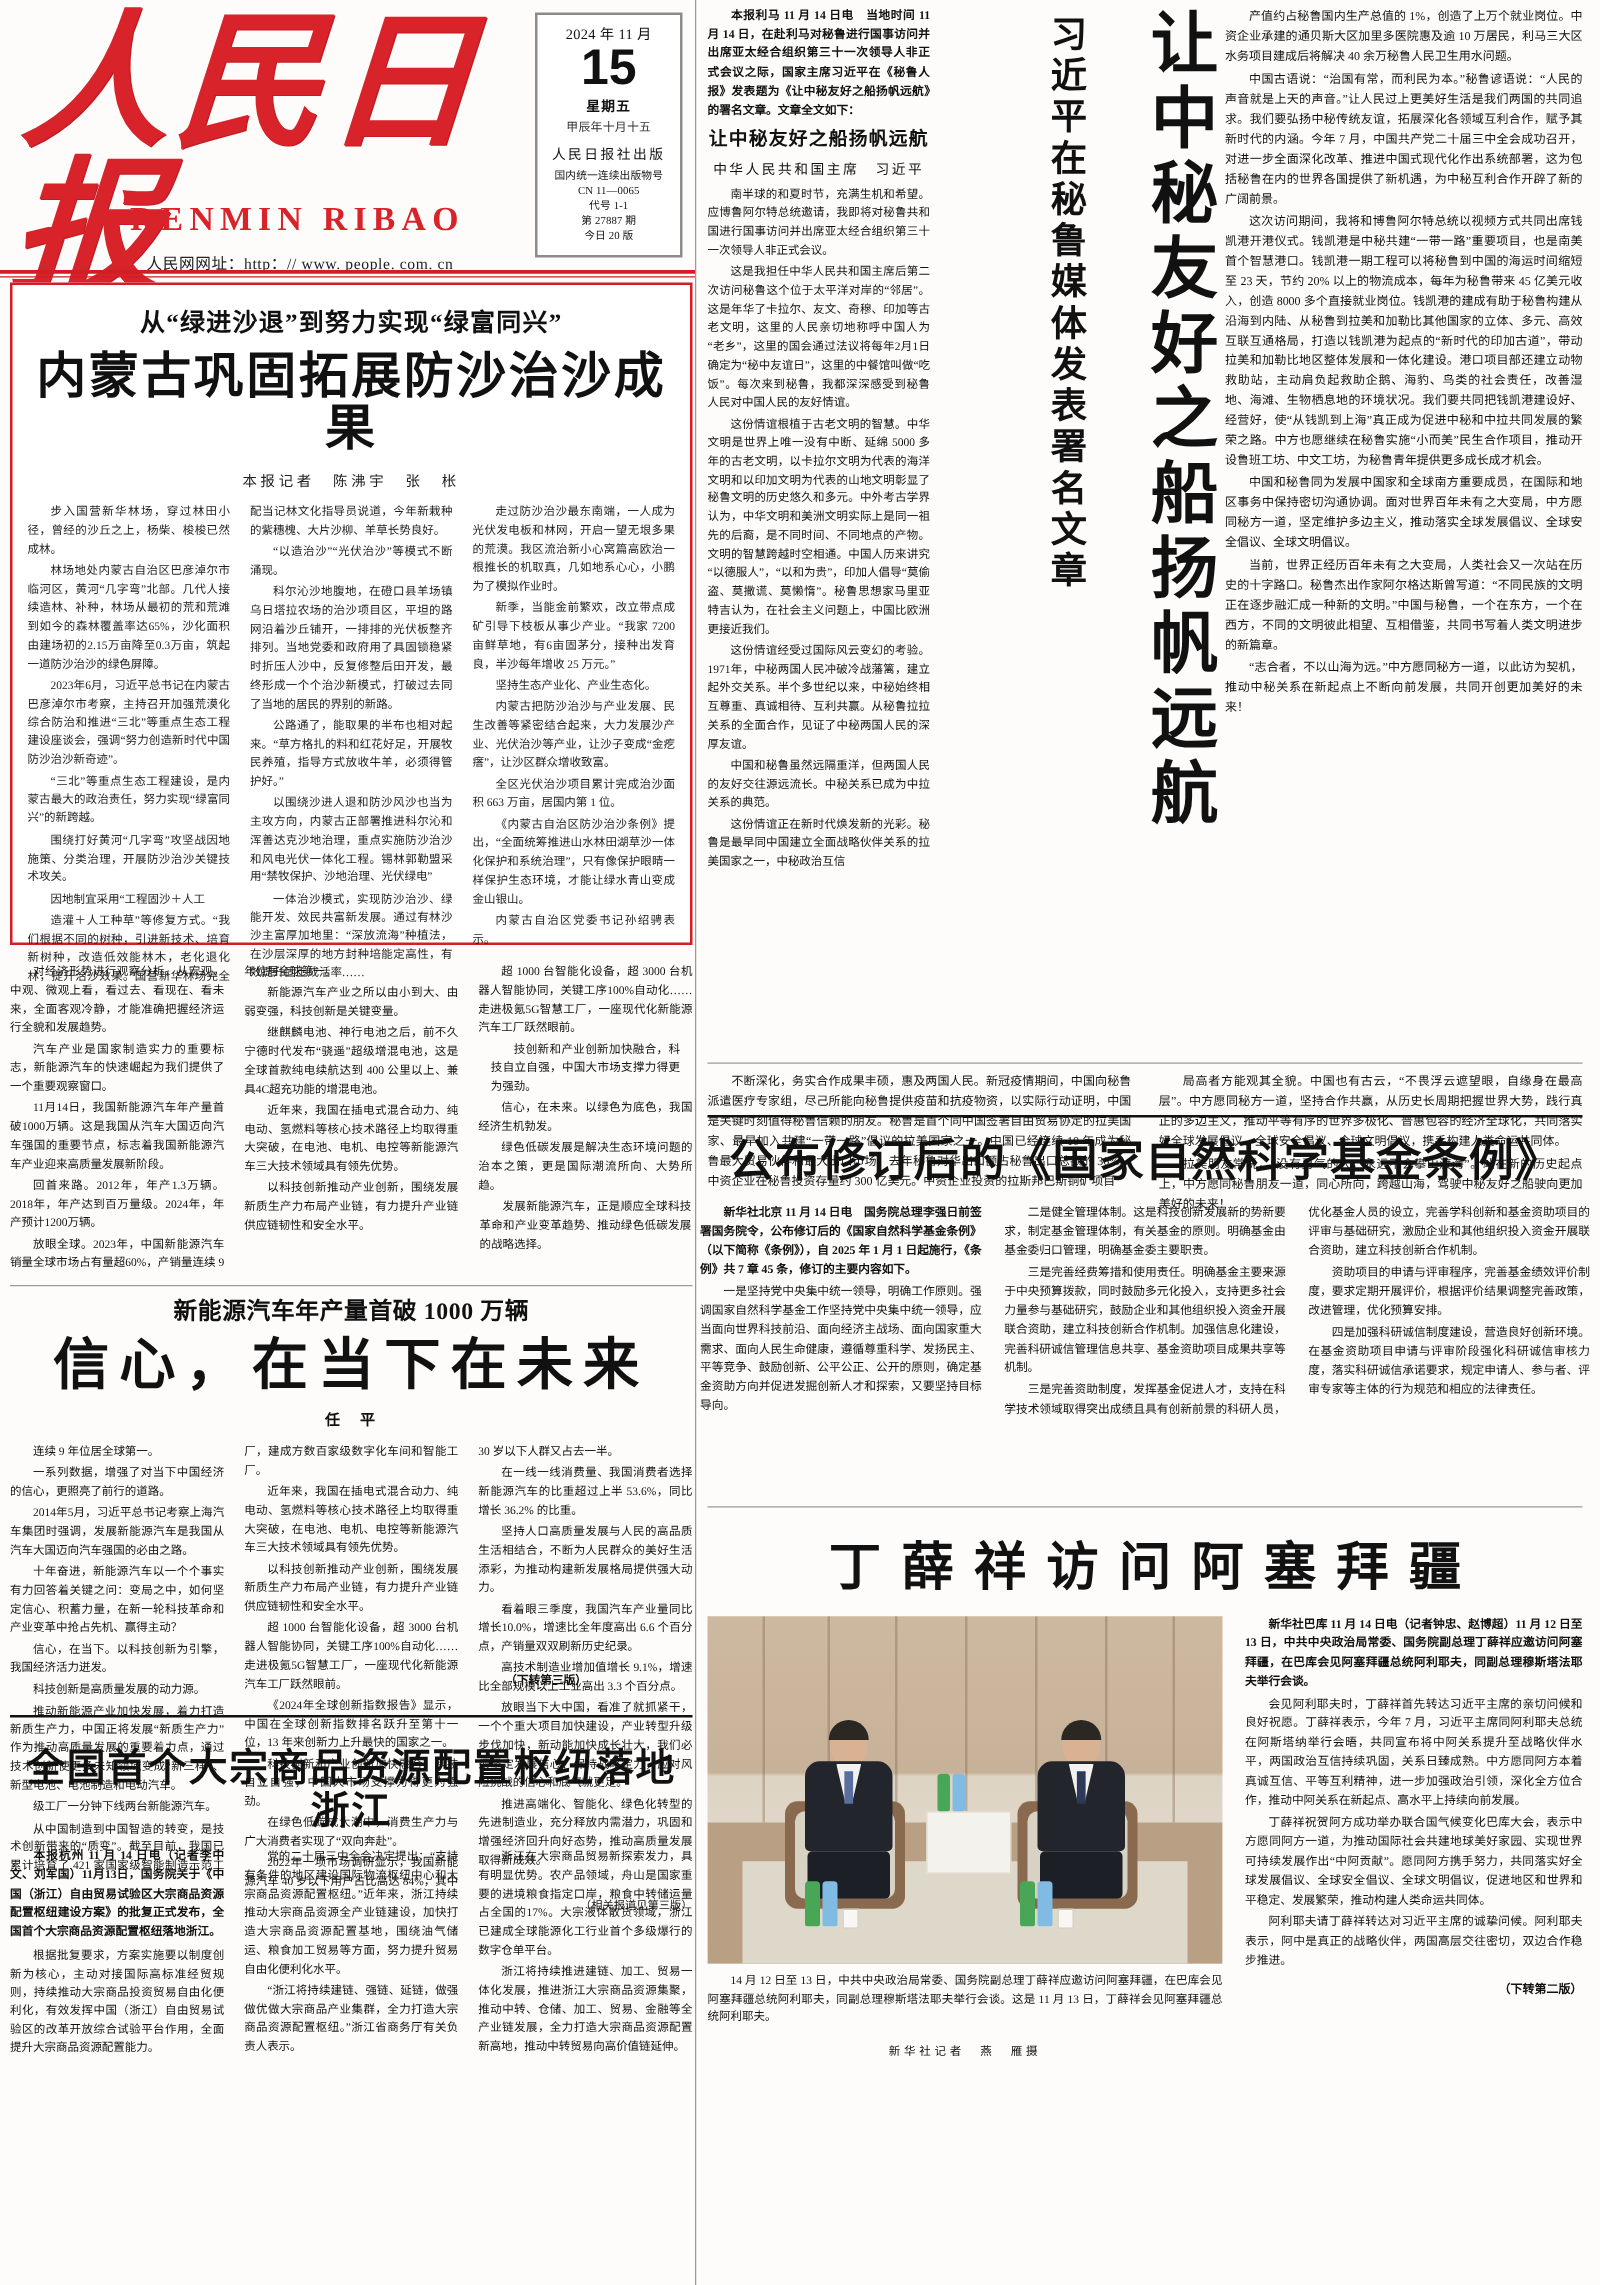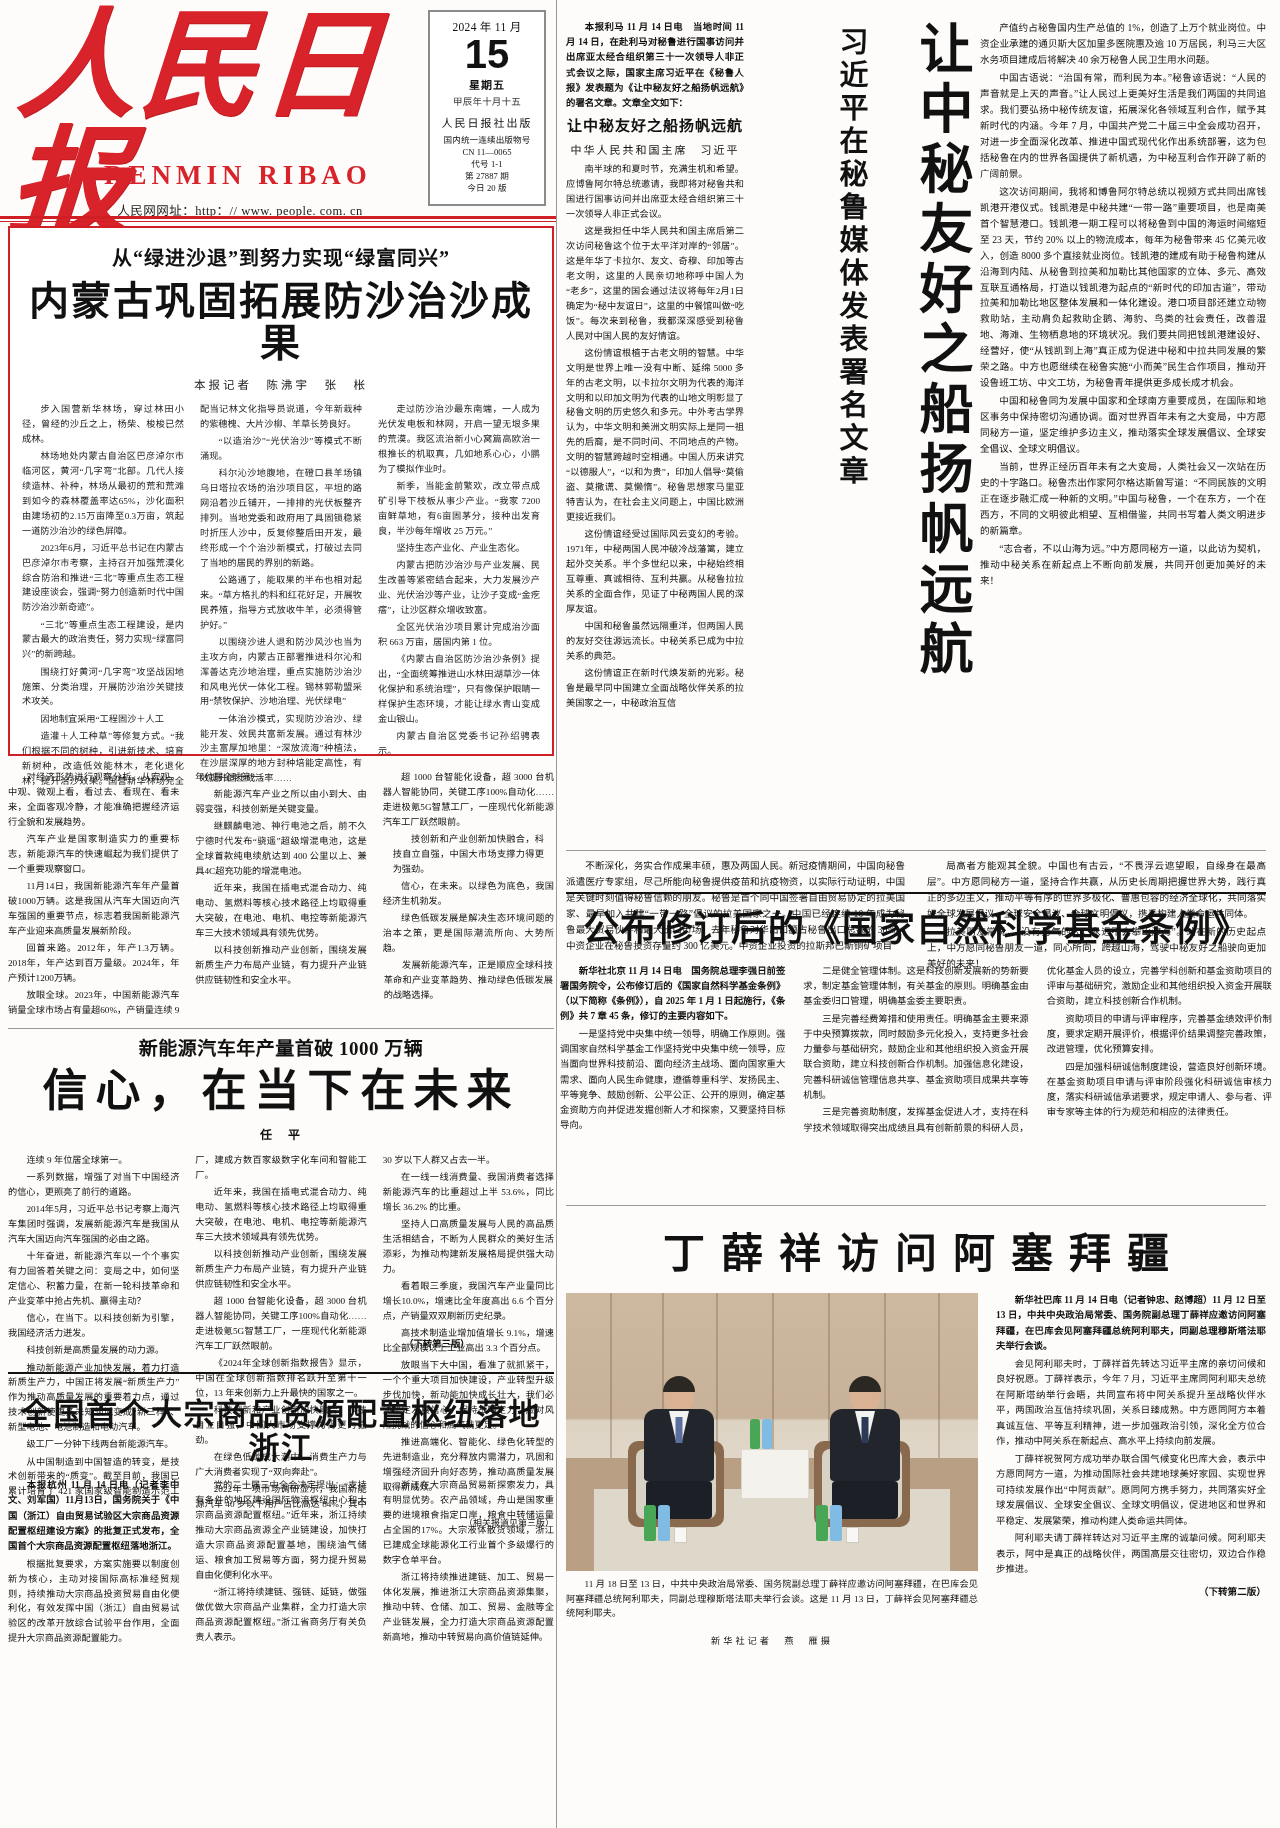--- a/index.html
+++ b/index.html
@@ -105,21 +105,21 @@
     text-align:center;font-size:31px;font-weight:bold;letter-spacing:1.5px;line-height:1.1;
     font-family:"Liberation Sans","DejaVu Sans",sans-serif;margin-top:8px;
   }
   .zj-body{
     margin-top:12px;column-count:3;column-gap:16px;
     font-size:9.2px;line-height:1.62;text-align:justify;
   }
   .zj-body p{margin:0 0 .25em;text-indent:2em;}
 
   
-  .xi{position:absolute;left:560px;top:16px;width:712px;height:860px;}
+  .xi{position:absolute;left:560px;top:2px;width:712px;height:860px;}
   .xi-col1{
     position:absolute;left:6px;top:4px;width:178px;height:840px;
     font-size:9.2px;line-height:1.62;text-align:justify;
   }
   .xi-col1 p{margin:0 0 .25em;text-indent:2em;}
   .xi-c1-sub{text-align:center;font-size:15px;font-weight:bold;letter-spacing:1px;margin:8px 0 4px;text-indent:0 !important;}
   .xi-c1-auth{text-align:center;font-size:11px;letter-spacing:2px;margin:0 0 8px;text-indent:0 !important;}
 
   .xi-vtitle-wrap{position:absolute;left:192px;top:4px;width:222px;height:848px;}
   .vtitle{
@@ -420,21 +420,21 @@
         <div class="ph-bottle b" style="left:196px;bottom:122px;"></div>
 
         <div class="ph-bottle" style="left:78px;bottom:30px;height:36px;width:12px;"></div>
         <div class="ph-bottle b" style="left:92px;bottom:30px;height:36px;width:12px;"></div>
         <div class="ph-glass" style="left:108px;bottom:28px;"></div>
         <div class="ph-bottle" style="left:250px;bottom:30px;height:36px;width:12px;"></div>
         <div class="ph-bottle b" style="left:264px;bottom:30px;height:36px;width:12px;"></div>
         <div class="ph-glass" style="left:280px;bottom:28px;"></div>
       </div>
 
-      <div class="photo-caption">11 月 18 日至 13 日，中共中央政治局常委、国务院副总理丁薛祥应邀访问阿塞拜疆，在巴库会见阿塞拜疆总统阿利耶夫，同副总理穆斯塔法耶夫举行会谈。这是 11 月 13 日，丁薛祥会见阿塞拜疆总统阿利耶夫。</div>
+      <div class="photo-caption">14 月 12 日至 13 日，中共中央政治局常委、国务院副总理丁薛祥应邀访问阿塞拜疆，在巴库会见阿塞拜疆总统阿利耶夫，同副总理穆斯塔法耶夫举行会谈。这是 11 月 13 日，丁薛祥会见阿塞拜疆总统阿利耶夫。</div>
       <div class="photo-credit">新华社记者　燕　雁摄</div>
 
       <div class="ding-col">
         <p class="kicker-sm">新华社巴库 11 月 14 日电（记者钟忠、赵博超）11 月 12 日至 13 日，中共中央政治局常委、国务院副总理丁薛祥应邀访问阿塞拜疆，在巴库会见阿塞拜疆总统阿利耶夫，同副总理穆斯塔法耶夫举行会谈。</p>
         <span><p style="margin: 0px 0px 0.25em; text-indent: 2em;">会见阿利耶夫时，丁薛祥首先转达习近平主席的亲切问候和良好祝愿。丁薛祥表示，今年 7 月，习近平主席同阿利耶夫总统在阿斯塔纳举行会晤，共同宣布将中阿关系提升至战略伙伴水平，两国政治互信持续巩固，关系日臻成熟。中方愿同阿方本着真诚互信、平等互利精神，进一步加强政治引领，深化全方位合作，推动中阿关系在新起点、高水平上持续向前发展。</p><p style="margin: 0px 0px 0.25em; text-indent: 2em;">丁薛祥祝贺阿方成功举办联合国气候变化巴库大会，表示中方愿同阿方一道，为推动国际社会共建地球美好家园、实现世界可持续发展作出“中阿贡献”。愿同阿方携手努力，共同落实好全球发展倡议、全球安全倡议、全球文明倡议，促进地区和世界和平稳定、发展繁荣，推动构建人类命运共同体。</p><p style="margin: 0px 0px 0.25em; text-indent: 2em;">阿利耶夫请丁薛祥转达对习近平主席的诚挚问候。阿利耶夫表示，阿中是真正的战略伙伴，两国高层交往密切，双边合作稳步推进。</p></span>
         <div class="cont-note">（下转第二版）</div>
       </div>
     </div>
   </div>
 

